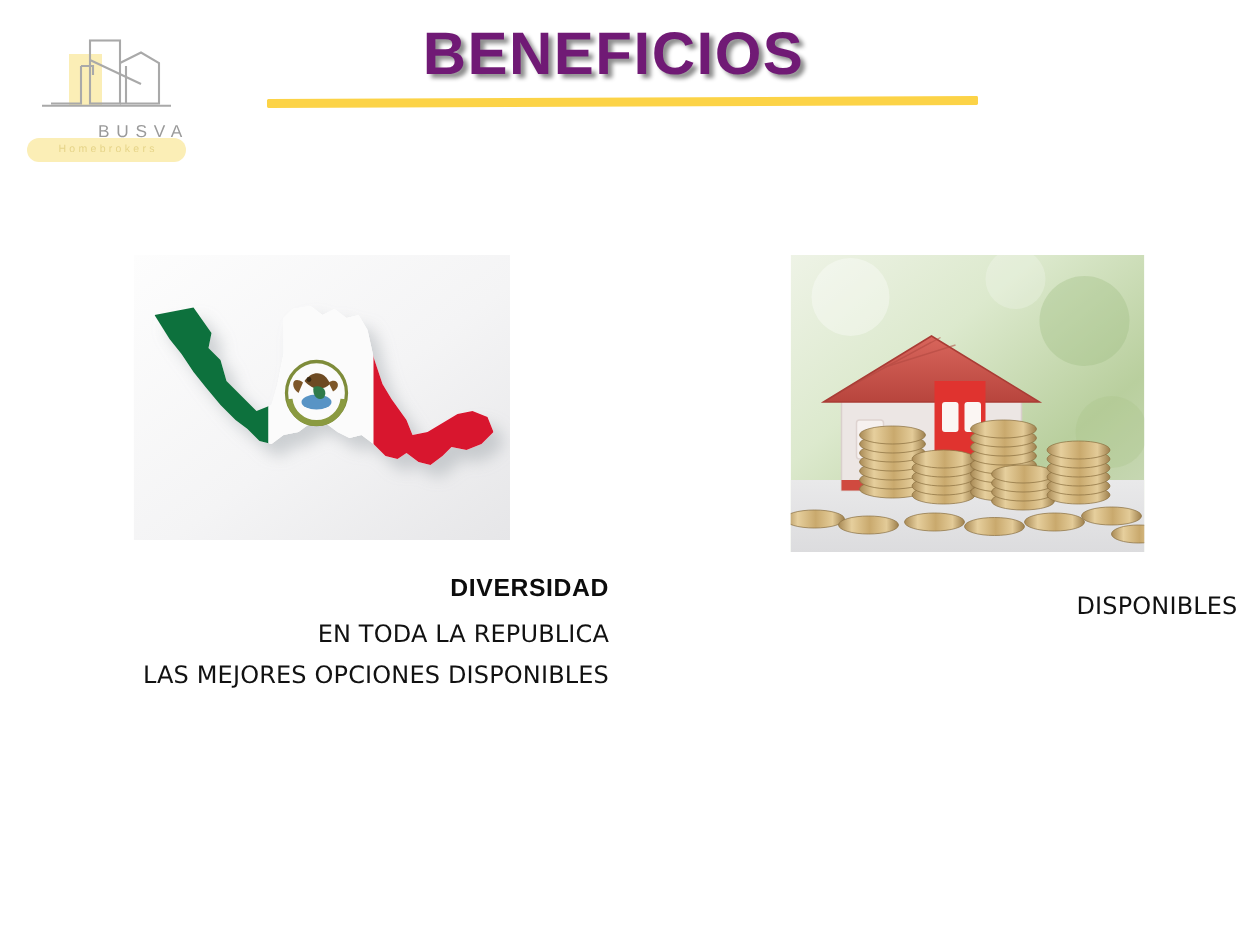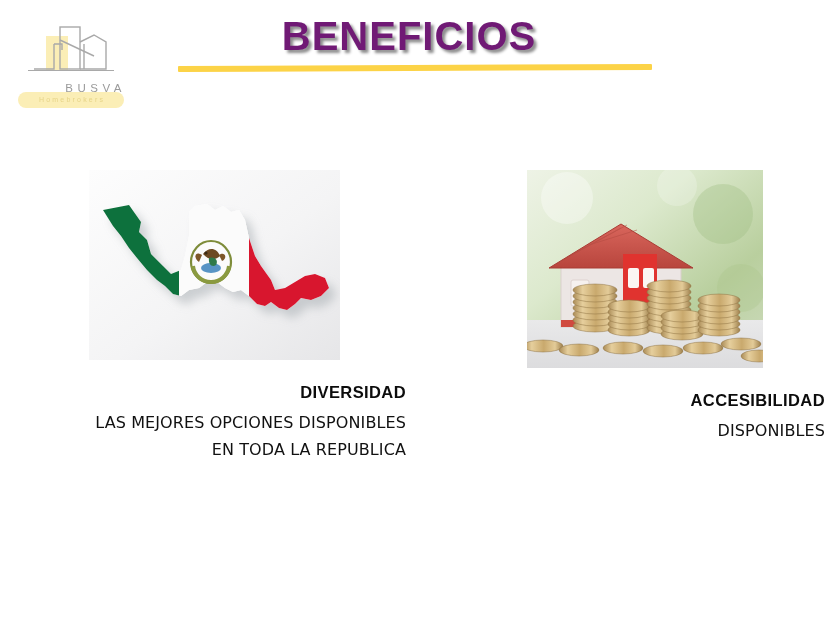--- a/index.html
+++ b/index.html
@@ -208,22 +208,22 @@
         <path d="M8,-7 C14,-11 17,-4 11,-1 Z" fill="#7d5628"></path>
         <path d="M-2,-4 C3,-6 8,-2 5,3 C1,6 -3,2 -2,-4 Z" fill="#2f7a4a"></path>
         <circle cx="-5" cy="-9" r="1.6" fill="#3a2a14"></circle>
       </g>
     </svg>
   </div>
 
   <div class="benefit-caption">
     <div class="benefit-title">DIVERSIDAD</div>
     <div class="benefit-desc">
+      <div>EN TODA LA REPUBLICA</div>
       <div>LAS MEJORES OPCIONES DISPONIBLES</div>
-      <div>EN TODA LA REPUBLICA</div>
     </div>
   </div>
 
 </div>
 
 <div class="benefit-card" id="benefit-card-1">
 
   <div class="benefit-figure" id="benefit-figure-1">
     <svg width="236" height="198" viewBox="0 0 236 198">
       <defs>
@@ -342,19 +342,18 @@
           <ellipse cx="136" cy="181" rx="20" ry="6"></ellipse>
           <ellipse cx="176" cy="178" rx="20" ry="6"></ellipse>
           <ellipse cx="214" cy="174" rx="20" ry="6"></ellipse>
           <ellipse cx="232" cy="186" rx="18" ry="6"></ellipse>
         </g>
       </g>
     </svg>
   </div>
 
   <div class="benefit-caption">
-    <div class="benefit-title">ACCESIBILIDAD</div>
     <div class="benefit-desc">
       <div>DISPONIBLES</div>
     </div>
   </div>
 
 </div>
 
 </body></html>

